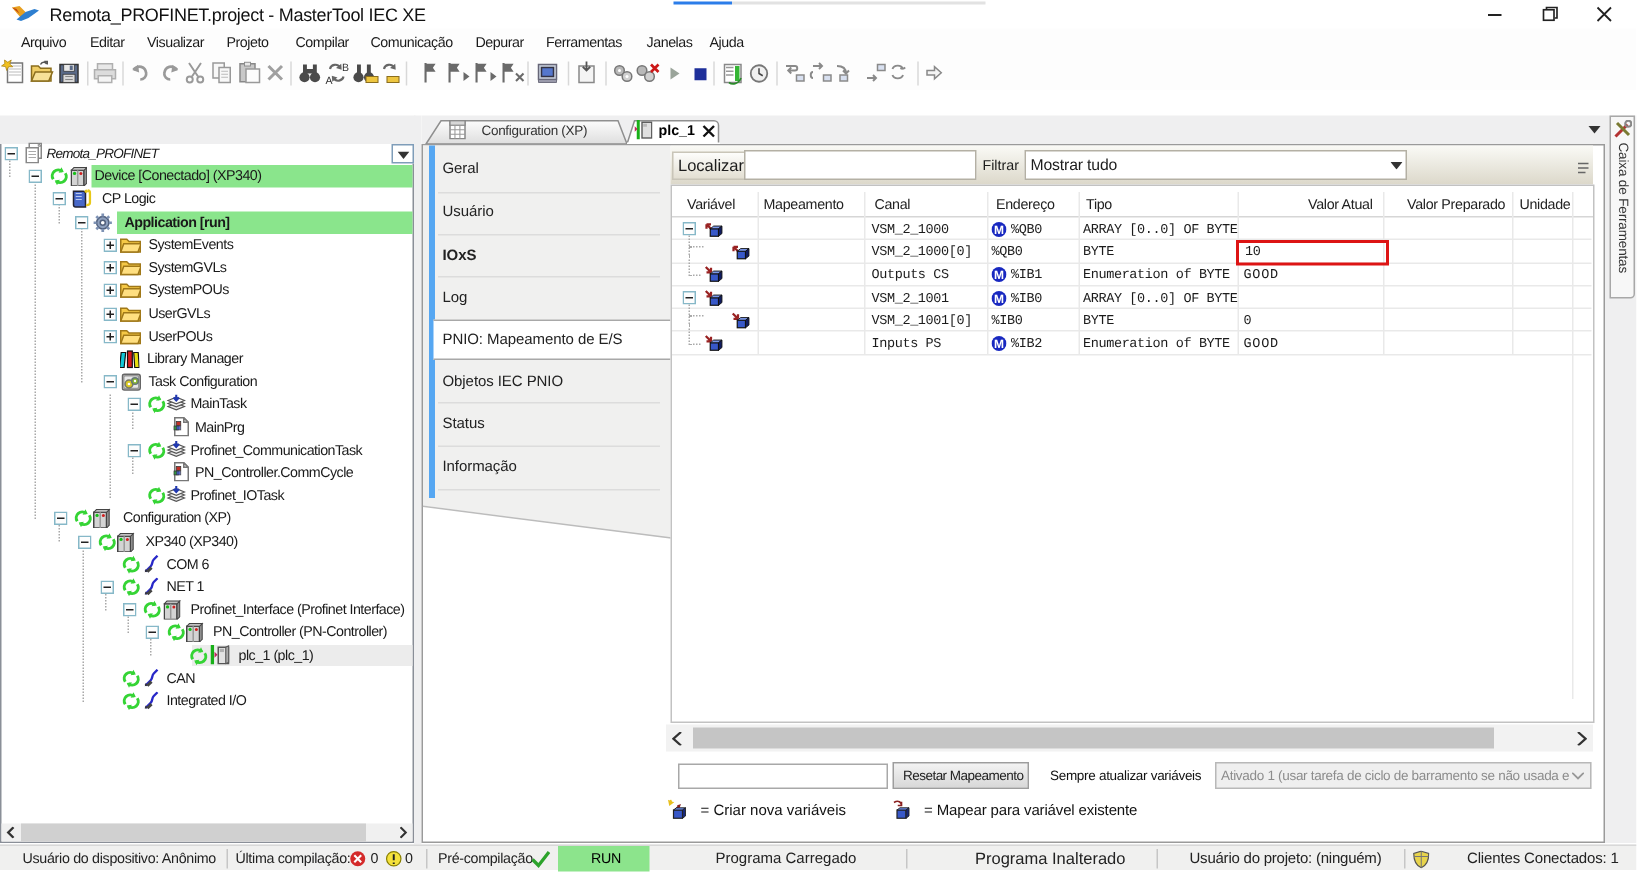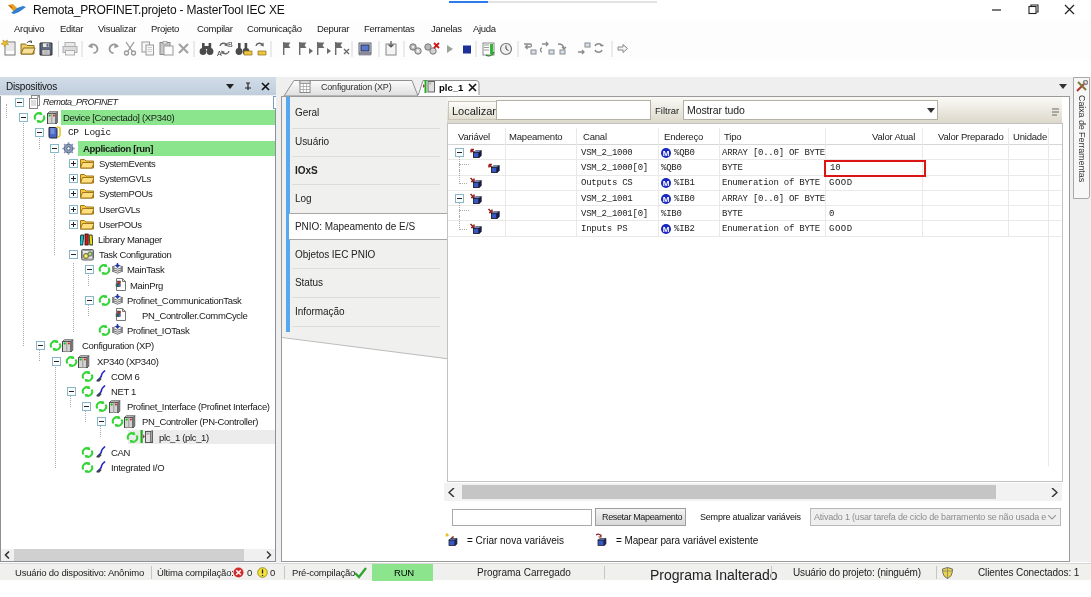--- a/index.html
+++ b/index.html
@@ -151,21 +151,21 @@
 </svg>
 
 <div class="abs" id="titlebar">
   <div class="abs" style="left:449px;top:1px;width:39px;height:2px;background:#2b7de9;"></div>
   <div class="abs" style="left:488px;top:1px;width:169px;height:2px;background:#e2e2e2;"></div>
   <svg class="abs" style="left:7px;top:3px" width="20" height="14" viewBox="0 0 20 14">
     <path d="M1,2 L7,9 L10,5 L6,1 Z" fill="#e8a020"></path>
     <path d="M4,10 L10,5 L16,3 L19,4 L12,9 L7,11 Z" fill="#2e7fd0"></path>
     <path d="M1,2 L6,6 L4,3 Z" fill="#c04010"></path>
   </svg>
-  <div class="txt" style="left:33px;top:3px;font-size:12px;letter-spacing:-0.2px;color:#111;">Remota_PROFINET.projeto - MasterTool IEC XE</div>
+  <div class="txt" style="left:33px;top:3px;font-size:12px;letter-spacing:-0.2px;color:#111;">Remota_PROFINET.project - MasterTool IEC XE</div>
   <svg class="abs" style="left:992px;top:4px" width="90" height="11" viewBox="0 0 90 11">
     <line x1="0" y1="6" x2="9" y2="6" stroke="#222" stroke-width="1.2"></line>
     <rect x="37" y="2.5" width="7" height="7" fill="none" stroke="#222" stroke-width="1.1"></rect>
     <path d="M39,2.5 v-1.5 h7 v7 h-1.5" fill="none" stroke="#222" stroke-width="1.1"></path>
     <path d="M73,1 L82,10 M82,1 L73,10" stroke="#222" stroke-width="1.2"></path>
   </svg>
 </div>
 
 <div class="abs" id="menubar">
   <div class="menu" style="left:14px">Arquivo</div>
@@ -309,46 +309,38 @@
     <path d="M578,14 h6 m-2,-2 l2,2 -2,2"></path>
     <rect x="585" y="5" width="5" height="4" fill="#d8e0f0" stroke="#8a8a8a" stroke-width="1"></rect>
     <path d="M595,8 c1,-3 6,-3 7,0 m0,4 c-1,3 -6,3 -7,0 m7,-4 l1.5,-1 m-1.5,1 l-1.8,-0.6"></path>
   </g>
 
   <path d="M618,9 h5 v-2.5 l4.5,4 -4.5,4 v-2.5 h-5 z" fill="#f4f4f4" stroke="#888" stroke-width="1"></path>
 </svg>
 </div>
 
 <div class="abs" id="leftpanel">
-  <div id="lp-head">
-    <div class="txt" style="left:6px;top:4px;font-size:10px;letter-spacing:-0.2px;color:#111;">Dispositivos</div>
-    <svg class="abs" style="left:226px;top:5px" width="44" height="9" viewBox="0 0 44 9">
-      <path d="M0,2 L8,2 L4,7 Z" fill="#222"></path>
-      <path d="M22,1 v5 M19,6 h6 M22,6 v2 M20,1 h4" stroke="#222" stroke-width="1.2" fill="none"></path>
-      <path d="M36,1 L43,8 M43,1 L36,8" stroke="#111" stroke-width="1.6"></path>
-    </svg>
-  </div>
   <div id="lp-body"></div>
 </div>
 <div class="abs" id="tree" style="left:0;top:0;width:1091px;height:597px;pointer-events:none;">
 
   <div class="tcon" style="left:6px;top:104px;height:14px;"></div>
   <div class="tcon" style="left:23px;top:118px;height:228px;"></div>
   <div class="tcon" style="left:39px;top:133px;height:16px;"></div>
   <div class="tcon" style="left:54px;top:149px;height:106px;"></div>
   <div class="tcon" style="left:73px;top:263px;height:69px;"></div>
   <div class="tcon" style="left:88px;top:270px;height:16px;"></div>
   <div class="tcon" style="left:88px;top:301px;height:15px;"></div>
   <div class="tcon" style="left:39px;top:346px;height:15px;"></div>
   <div class="tcon" style="left:55px;top:362px;height:106px;"></div>
   <div class="tcon" style="left:70px;top:392px;height:15px;"></div>
   <div class="tcon" style="left:85px;top:407px;height:15px;"></div>
   <div class="tcon" style="left:100px;top:422px;height:15px;"></div>
 
-  <div class="trow" style="left:12px;top:95px;width:331px;text-align:center;">
+  <div class="trow" style="left:0;top:95px;width:331px;text-align:center;">
     <svg class="abs" style="left:3px;top:3px" width="9" height="9">
         <use href="#sy-expm"></use>
       </svg>
     <svg class="abs" style="left:16px;top:0px" width="13" height="14">
         <use href="#sy-proj"></use>
       </svg>
     <div class="txt" style="left:31px;font-style:italic;font-size:9px;letter-spacing:-0.5px;">Remota_PROFINET</div>
     <div class="abs" style="left:261px;top:1px;width:15px;height:13px;background:#fff;border:1px solid #7f9db9;box-sizing:border-box;">
       <svg class="abs" style="left:3px;top:4px" width="8" height="5">
           <path d="M0,0 h8 l-4,5 z" fill="#333"></path>
@@ -368,21 +360,21 @@
       </svg>
     <div class="txt" style="left:63px;">Device [Conectado] (XP340)</div>
   </div>
   <div class="trow" style="left:0;top:125px;">
     <svg class="abs" style="left:35px;top:3px" width="9" height="9">
         <use href="#sy-expm"></use>
       </svg>
     <svg class="abs" style="left:48px;top:1px" width="13" height="13">
         <use href="#sy-cplogic"></use>
       </svg>
-    <div class="txt" style="left:68px;font-family:Liberation Mono, monospace;">CP Logic</div>
+    <div class="txt" style="left:68px;">CP Logic</div>
   </div>
   <div class="trow" style="left:0;top:141px;">
     <div class="abs" style="left:78px;top:0;width:197px;height:15px;background:#8ae58c;"></div>
     <svg class="abs" style="left:50px;top:3px" width="9" height="9">
         <use href="#sy-expm"></use>
       </svg>
     <svg class="abs" style="left:62px;top:1px" width="13" height="13">
         <use href="#sy-gear"></use>
       </svg>
     <div class="txt" style="left:83px;font-weight:bold;">Application [run]</div>
@@ -474,21 +466,21 @@
       </svg>
     <svg class="abs" style="left:111px;top:1px" width="13" height="12">
         <use href="#sy-task"></use>
       </svg>
     <div class="txt" style="left:127px;">Profinet_CommunicationTask</div>
   </div>
   <div class="trow" style="left:0;top:308px;">
     <svg class="abs" style="left:114px;top:0px" width="12" height="13">
         <use href="#sy-pou"></use>
       </svg>
-    <div class="txt" style="left:130px;margin-left:12px;">PN_Controller.CommCycle</div>
+    <div class="txt" style="left:130px;">PN_Controller.CommCycle</div>
   </div>
   <div class="trow" style="left:0;top:323px;">
     <svg class="abs" style="left:98px;top:1px" width="13" height="13">
         <use href="#sy-sync"></use>
       </svg>
     <svg class="abs" style="left:111px;top:1px" width="13" height="12">
         <use href="#sy-task"></use>
       </svg>
     <div class="txt" style="left:127px;">Profinet_IOTask</div>
   </div>
@@ -830,21 +822,21 @@
   <div class="st" style="left:270px">0</div>
   <div class="ssep" style="left:284px"></div>
   <div class="st" style="left:292px">Pré-compilação</div>
   <svg class="abs" style="left:354px;top:3px" width="13" height="12" viewBox="0 0 13 12">
     <path d="M1,6 L5,10 L12,1" fill="none" stroke="#2ca32c" stroke-width="2.2"></path>
   </svg>
   <div class="abs" style="left:372px;top:0;width:61px;height:17px;background:#8ce48c;"></div>
   <div class="st" style="left:394px;color:#000;">RUN</div>
   <div class="st" style="left:477px;font-size:10px;letter-spacing:0">Programa Carregado</div>
   <div class="ssep" style="left:604px"></div>
-  <div class="st" style="left:650px;font-size:14px;letter-spacing:0">Programa Inalterado</div>
+  <div class="st" style="left:650px;font-size:11px;letter-spacing:0">Programa Inalterado</div>
   <div class="ssep" style="left:771px"></div>
   <div class="st" style="left:793px;font-size:10px;letter-spacing:-0.15px">Usuário do projeto: (ninguém)</div>
   <div class="ssep" style="left:936px"></div>
   <svg class="abs" style="left:942px;top:3px" width="11" height="12" viewBox="0 0 11 12">
     <path d="M5.5,0.5 L10.5,2 C10.5,7 9,10 5.5,11.5 C2,10 0.5,7 0.5,2 Z" fill="#e8d44c" stroke="#555" stroke-width="0.8"></path>
     <path d="M5.5,0.5 L5.5,11.5 M0.8,4 h9.4" stroke="#777" stroke-width="0.7" fill="none"></path>
   </svg>
   <div class="st" style="left:978px;font-size:10px;letter-spacing:-0.1px">Clientes Conectados: 1</div>
 </div>
 

